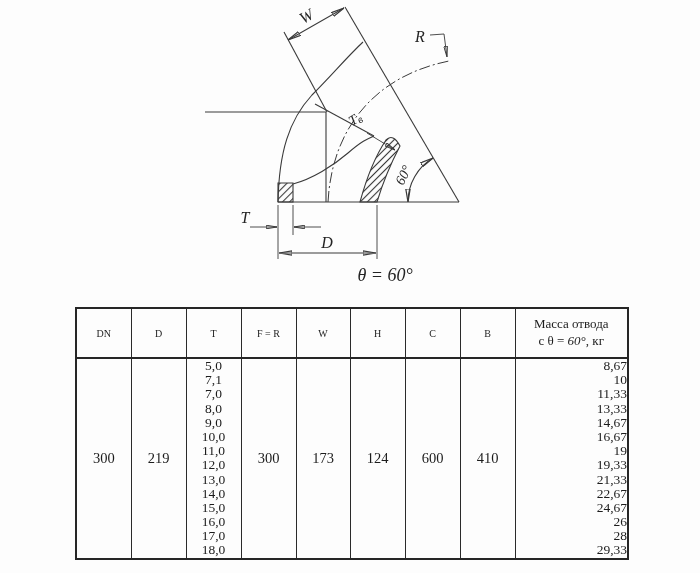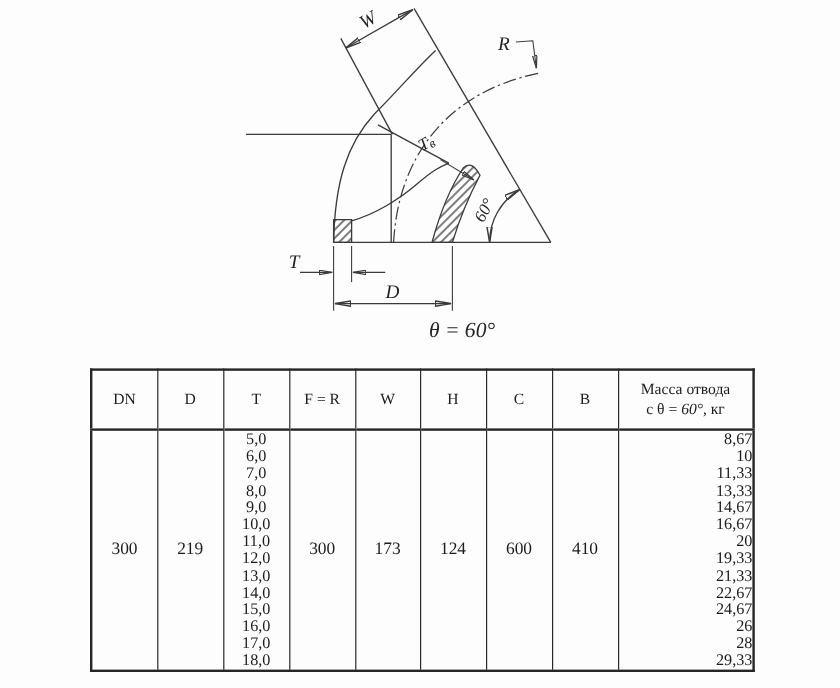--- a/index.html
+++ b/index.html
@@ -24,21 +24,21 @@
     position:absolute;left:75px;top:307px;width:552px;height:250px;
     border-collapse:collapse;table-layout:fixed;
     border:2.5px solid #262626;
     font-family:"Liberation Serif","DejaVu Serif",serif;
   }
   #spec-table th,#spec-table td{
     border:1.6px solid #2a2a2a;padding:0;margin:0;
     text-align:center;vertical-align:middle;
     font-weight:400;color:#1c1c1c;
   }
-  #spec-table thead th{height:48px;font-size:13px;border-bottom:2px solid #262626;}
+  #spec-table thead th{height:48px;font-size:10px;border-bottom:2px solid #262626;}
   #spec-table .mass-h{font-size:13px;line-height:1.3;}
   #spec-table td{font-size:14.5px;}
   #spec-table td.stack{vertical-align:top;margin-left:45px;}
   .stack .ln{height:14.2px;line-height:14.2px;font-size:13.5px;}
   td.mass-col .ln{text-align:right;padding-left:44px;}
 </style>
 </head>
 <body>
 
 <svg id="drawing" width="700" height="300" viewBox="0 0 700 300">
@@ -115,21 +115,21 @@
         <div><span>с θ = </span><i>60°</i><span>, кг</span></div>
       </th>
     </tr>
   </thead>
   <tbody>
     <tr>
       <td>300</td>
       <td>219</td>
       <td class="stack">
         <div class="ln">5,0</div>
-        <div class="ln">6,0</div>
+        <div class="ln">7,1</div>
         <div class="ln">7,0</div>
         <div class="ln">8,0</div>
         <div class="ln">9,0</div>
         <div class="ln">10,0</div>
         <div class="ln">11,0</div>
         <div class="ln">12,0</div>
         <div class="ln">13,0</div>
         <div class="ln">14,0</div>
         <div class="ln">15,0</div>
         <div class="ln">16,0</div>
@@ -141,21 +141,21 @@
       <td>124</td>
       <td>600</td>
       <td>410</td>
       <td class="stack mass-col">
         <div class="ln">8,67</div>
         <div class="ln">10</div>
         <div class="ln">11,33</div>
         <div class="ln">13,33</div>
         <div class="ln">14,67</div>
         <div class="ln">16,67</div>
-        <div class="ln">20</div>
+        <div class="ln">19</div>
         <div class="ln">19,33</div>
         <div class="ln">21,33</div>
         <div class="ln">22,67</div>
         <div class="ln">24,67</div>
         <div class="ln">26</div>
         <div class="ln">28</div>
         <div class="ln">29,33</div>
       </td>
     </tr>
   </tbody>

